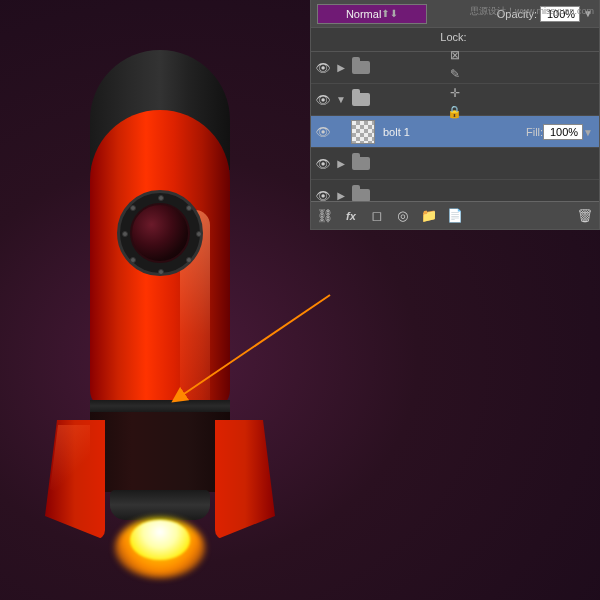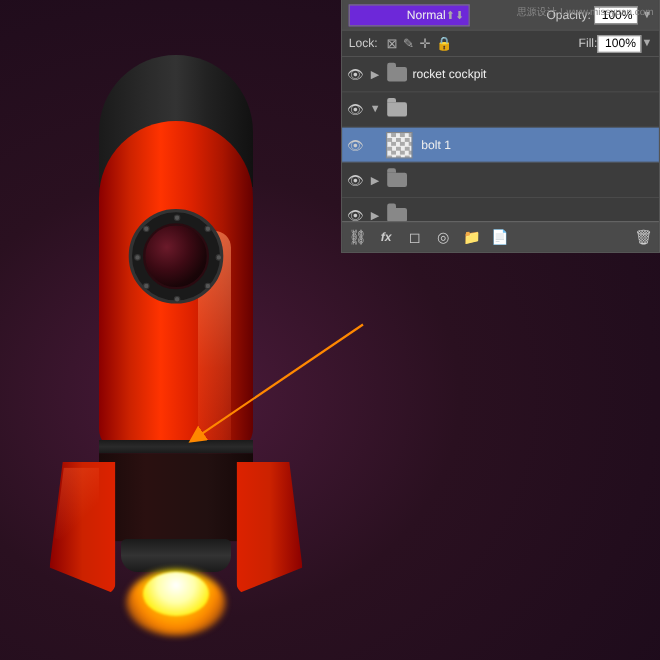--- a/index.html
+++ b/index.html
@@ -223,30 +223,30 @@
       display: flex;
       align-items: center;
       padding: 4px 6px;
       background: #4a4a4a;
       border-bottom: 1px solid #555;
       gap: 4px;
       height: 28px;
     }
 
     .blend-select {
-      background: #6d28d9;
+      background: #701a75;
       border: 1px solid #777;
       color: #eee;
       font-size: 11px;
       padding: 2px 4px;
       width: 110px;
       height: 20px;
       display: flex;
       align-items: center;
-      justify-content: flex-end;
+      justify-content: center;
     }
 
     .blend-arrows {
       color: #aaa;
       font-size: 10px;
     }
 
     .opacity-area {
       display: flex;
       align-items: center;
@@ -277,20 +277,21 @@
 
     
     .lock-row {
       display: flex;
       align-items: center;
       padding: 3px 6px;
       background: #3c3c3c;
       border-bottom: 1px solid #555;
       gap: 5px;
       height: 24px;
+      flex-direction: column;
     }
 
     .lock-label {
       color: #ccc;
       font-size: 11px;
       margin-right: 3px;
     }
 
     .lock-icon {
       color: #aaa;
@@ -542,21 +543,20 @@
   </div>
 
   <div class="layers-list">
 
     <div class="layer-row">
       <div class="eye-icon">👁</div>
       <div class="layer-expand">▶</div>
       <div class="layer-icon-folder">
         <div class="folder-shape"></div>
       </div>
-      <span class="layer-name">rocket cockpit</span>
     </div>
 
     <div class="layer-row">
       <div class="eye-icon">👁</div>
       <div class="layer-expand">▼</div>
       <div class="layer-icon-folder">
         <div class="folder-shape folder-open"></div>
       </div>
     </div>
 

